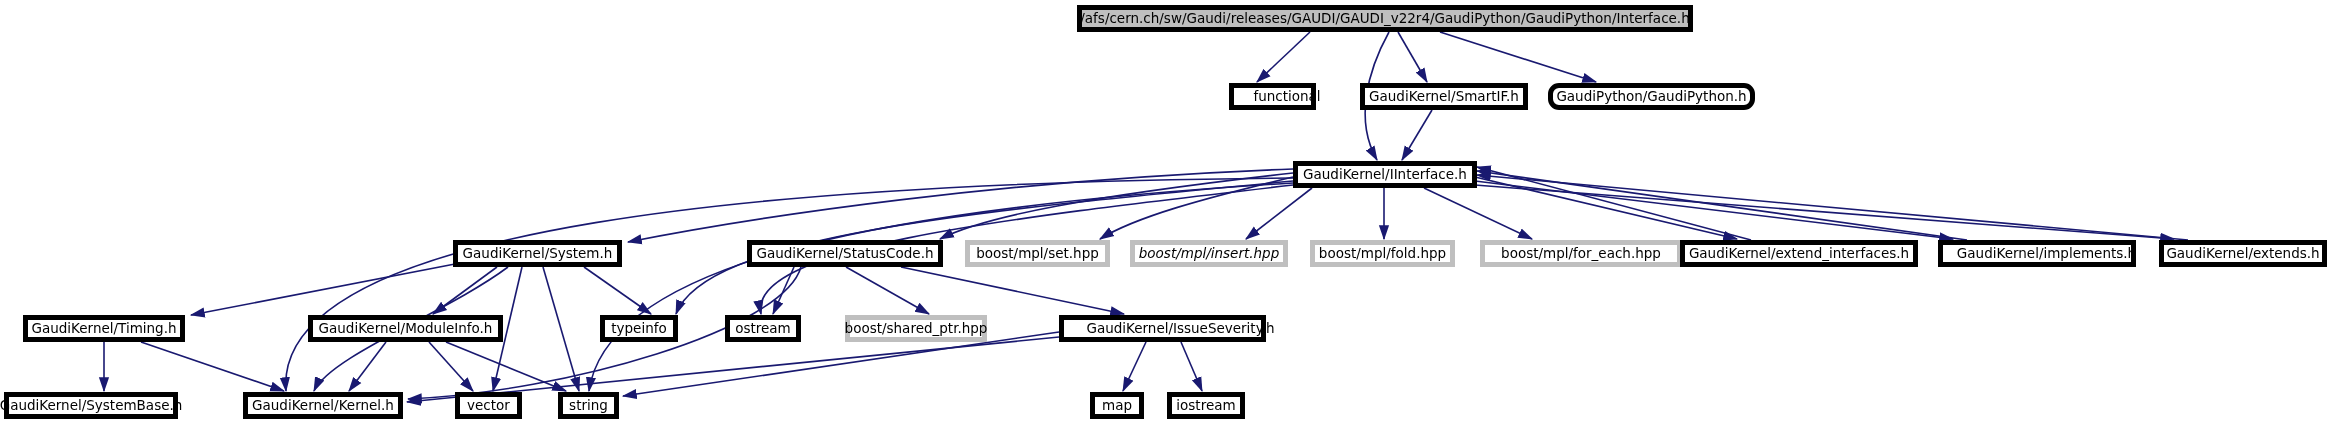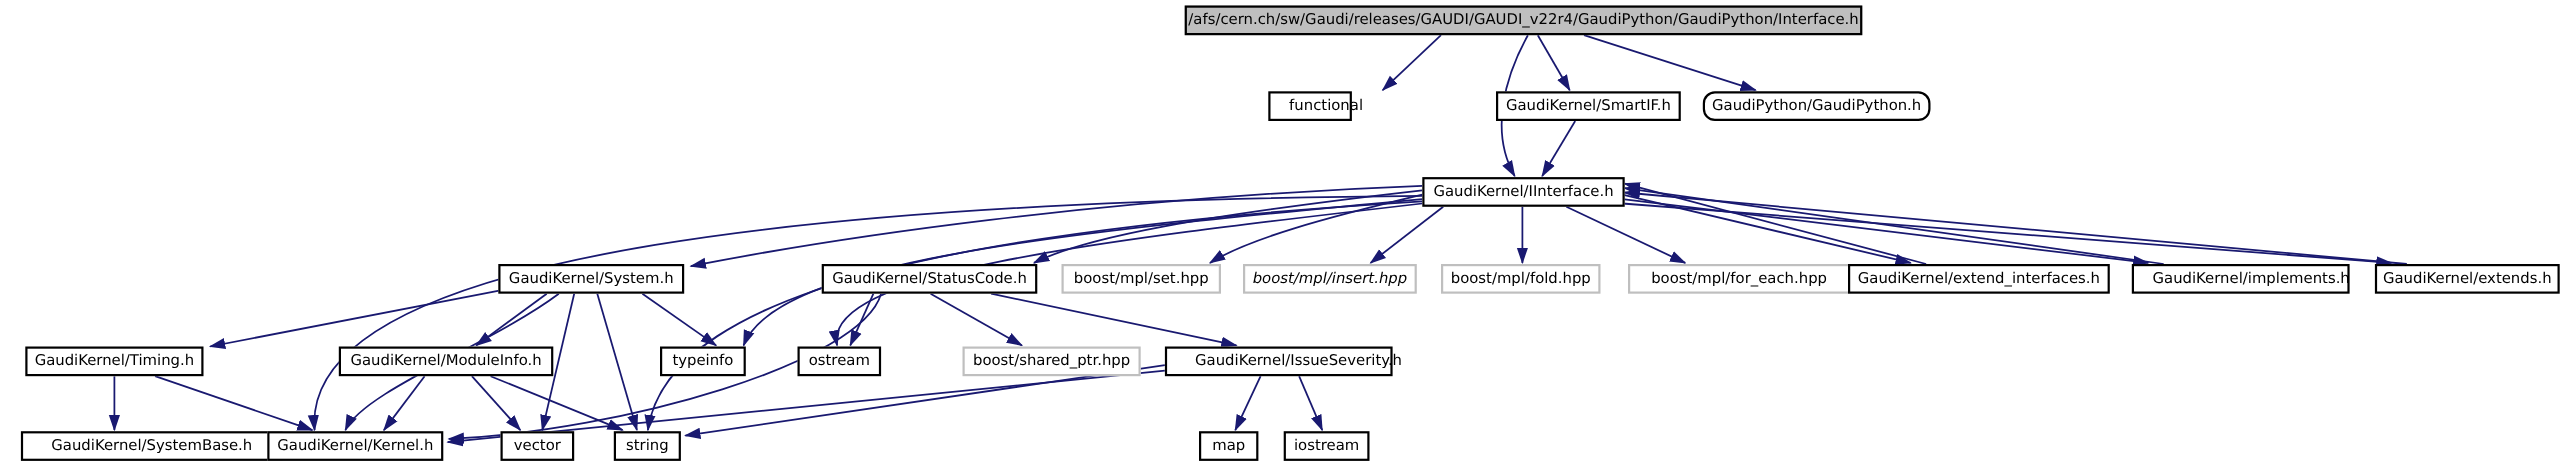--- a/index.html
+++ b/index.html
@@ -9,21 +9,21 @@
     background:#ffffff;
     font-family:"DejaVu Sans","Liberation Sans",sans-serif;
     overflow:hidden;
   }
   #edges{position:absolute;left:0;top:0;width:2332px;height:427px;}
   .node{
     position:absolute;
     height:27px;
     box-sizing:border-box;
     background:#ffffff;
-    border:2px solid #000000;
+    border:5px solid #000000;
     display:flex;align-items:center;justify-content:center;
     font-size:13.5px;line-height:1;color:#000000;
     white-space:nowrap;
     z-index:2;
   }
   .node.root{background:#bfbfbf;border-color:#000000;}
   .node.muted{border-color:#bfbfbf;}
 </style>
 </head>
 <body>
@@ -75,21 +75,21 @@
         <path d="M1146,342 L1123,391" marker-end="url(#arw)"></path>
         <path d="M1181,342 L1202,391" marker-end="url(#arw)"></path>
         <path d="M1059,332 L623,396" marker-end="url(#arw)"></path>
         <path d="M1059,337 L407,402" marker-end="url(#arw)"></path>
       </g>
   </svg>
   <div id="nodes-layer">
       <div class="node root" style="left: 1077px; top: 5px; width: 616px;">
         <span>/afs/cern.ch/sw/Gaudi/releases/GAUDI/GAUDI_v22r4/GaudiPython/GaudiPython/Interface.h</span>
       </div>
-      <div class="node" style="left: 1153px; top: 83px; width: 76px; padding-left: 29px;">
+      <div class="node" style="left: 1229px; top: 83px; width: 87px; padding-left: 29px;">
         <span>functional</span>
       </div>
       <div class="node" style="left: 1360px; top: 83px; width: 168px;">
         <span>GaudiKernel/SmartIF.h</span>
       </div>
       <div class="node" style="left: 1548px; top: 83px; width: 207px; border-radius: 11px;">
         <span>GaudiPython/GaudiPython.h</span>
       </div>
       <div class="node" style="left: 1293px; top: 161px; width: 184px;">
         <span>GaudiKernel/IInterface.h</span>
@@ -126,27 +126,27 @@
       </div>
       <div class="node" style="left: 308px; top: 315px; width: 195px;">
         <span>GaudiKernel/ModuleInfo.h</span>
       </div>
       <div class="node" style="left: 600px; top: 315px; width: 78px;">
         <span>typeinfo</span>
       </div>
       <div class="node" style="left: 725px; top: 315px; width: 76px;">
         <span>ostream</span>
       </div>
-      <div class="node muted" style="left: 875px; top: 315px; width: 162px;">
+      <div class="node muted" style="left: 845px; top: 315px; width: 142px;">
         <span>boost/shared_ptr.hpp</span>
       </div>
       <div class="node" style="left: 1059px; top: 315px; width: 207px; padding-left: 36px;">
         <span>GaudiKernel/IssueSeverity.h</span>
       </div>
-      <div class="node" style="left: 19px; top: 392px; width: 238px; text-align: center;">
+      <div class="node" style="left: 4px; top: 392px; width: 174px; text-align: center;">
         <span>GaudiKernel/SystemBase.h</span>
       </div>
       <div class="node" style="left: 243px; top: 392px; width: 160px;">
         <span>GaudiKernel/Kernel.h</span>
       </div>
       <div class="node" style="left: 455px; top: 392px; width: 67px;">
         <span>vector</span>
       </div>
       <div class="node" style="left: 558px; top: 392px; width: 61px;">
         <span>string</span>

